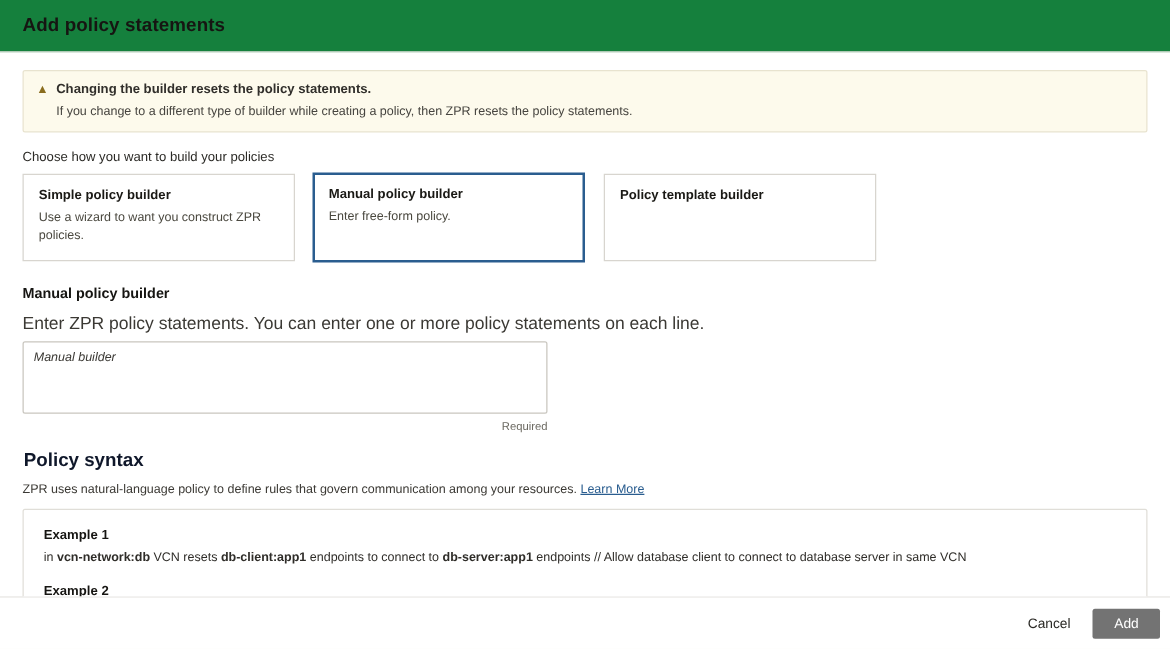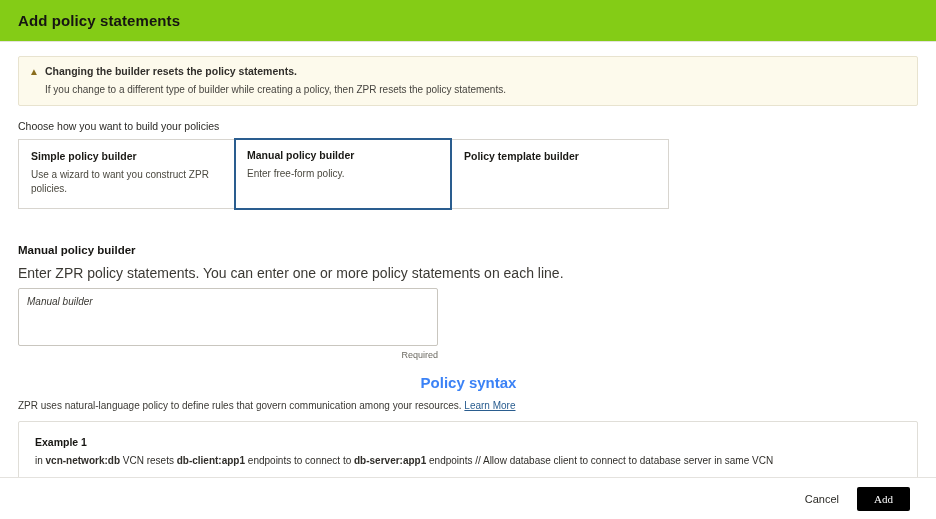--- a/index.html
+++ b/index.html
@@ -18,21 +18,21 @@
     height: 519px;
     background: #ffffff;
     display: flex;
     flex-direction: column;
     position: relative;
   }
   
   .header {
     height: 42px;
     flex: 0 0 42px;
-    background: #84cc16;
+    background: #15803d;
     border-bottom: 1px solid #e4e2de;
     display: flex;
     align-items: center;
     padding: 0 18px;
   }
   .header-title {
     font-size: 15px;
     font-weight: bold;
     color: #161512;
     letter-spacing: 0.1px;
@@ -76,22 +76,22 @@
     line-height: 13px;
   }
   .section-label {
     font-size: 10.5px;
     color: #2b2a26;
     margin-bottom: 7px;
   }
   
   .cards {
     display: flex;
-    gap: 0;
-    margin-bottom: 35px;
+    gap: 16px;
+    margin-bottom: 20px;
   }
   .card {
     width: 218px;
     min-height: 62px;
     border: 1px solid #d8d5cf;
     background: #fff;
     padding: 10px 12px 12px 12px;
     cursor: pointer;
     margin-right: -1px;
   }
@@ -146,23 +146,22 @@
     text-align: right;
     font-size: 9px;
     color: #6b6961;
     margin-top: 2px;
     width: 420px;
   }
   
   .syntax-head {
     font-size: 15px;
     font-weight: bold;
-    color: #3b82f6;
+    color: #0f172a;
     margin: 14px 0 9px 1px;
-    text-align: center;
   }
   .syntax-desc {
     font-size: 10px;
     color: #3b3934;
     margin-bottom: 10px;
   }
   .link {
     color: #2a5d8f;
     text-decoration: underline;
     cursor: pointer;
@@ -190,38 +189,38 @@
   .ex-body b { font-weight: bold; }
   
   .footer {
     height: 42px;
     flex: 0 0 42px;
     border-top: 1px solid #e4e2de;
     background: #ffffff;
     display: flex;
     align-items: center;
     justify-content: flex-end;
-    padding: 0 26px;
+    padding: 0 8px;
     gap: 14px;
   }
   .btn-cancel {
     background: none;
     border: none;
     font-family: "Liberation Sans", sans-serif;
     font-size: 11px;
     color: #2b2a26;
     cursor: pointer;
     padding: 5px 4px;
   }
   .btn-primary {
-    background: #000000;
+    background: #737373;
     color: #ffffff;
     border: none;
     border-radius: 2px;
-    font-family: Liberation Serif, serif;
+    font-family: Liberation Sans, sans-serif;
     font-size: 11px;
     padding: 6px 17px;
     cursor: pointer;
   }
 </style>
 </head>
 <body>
 
 <div class="panel">
 

